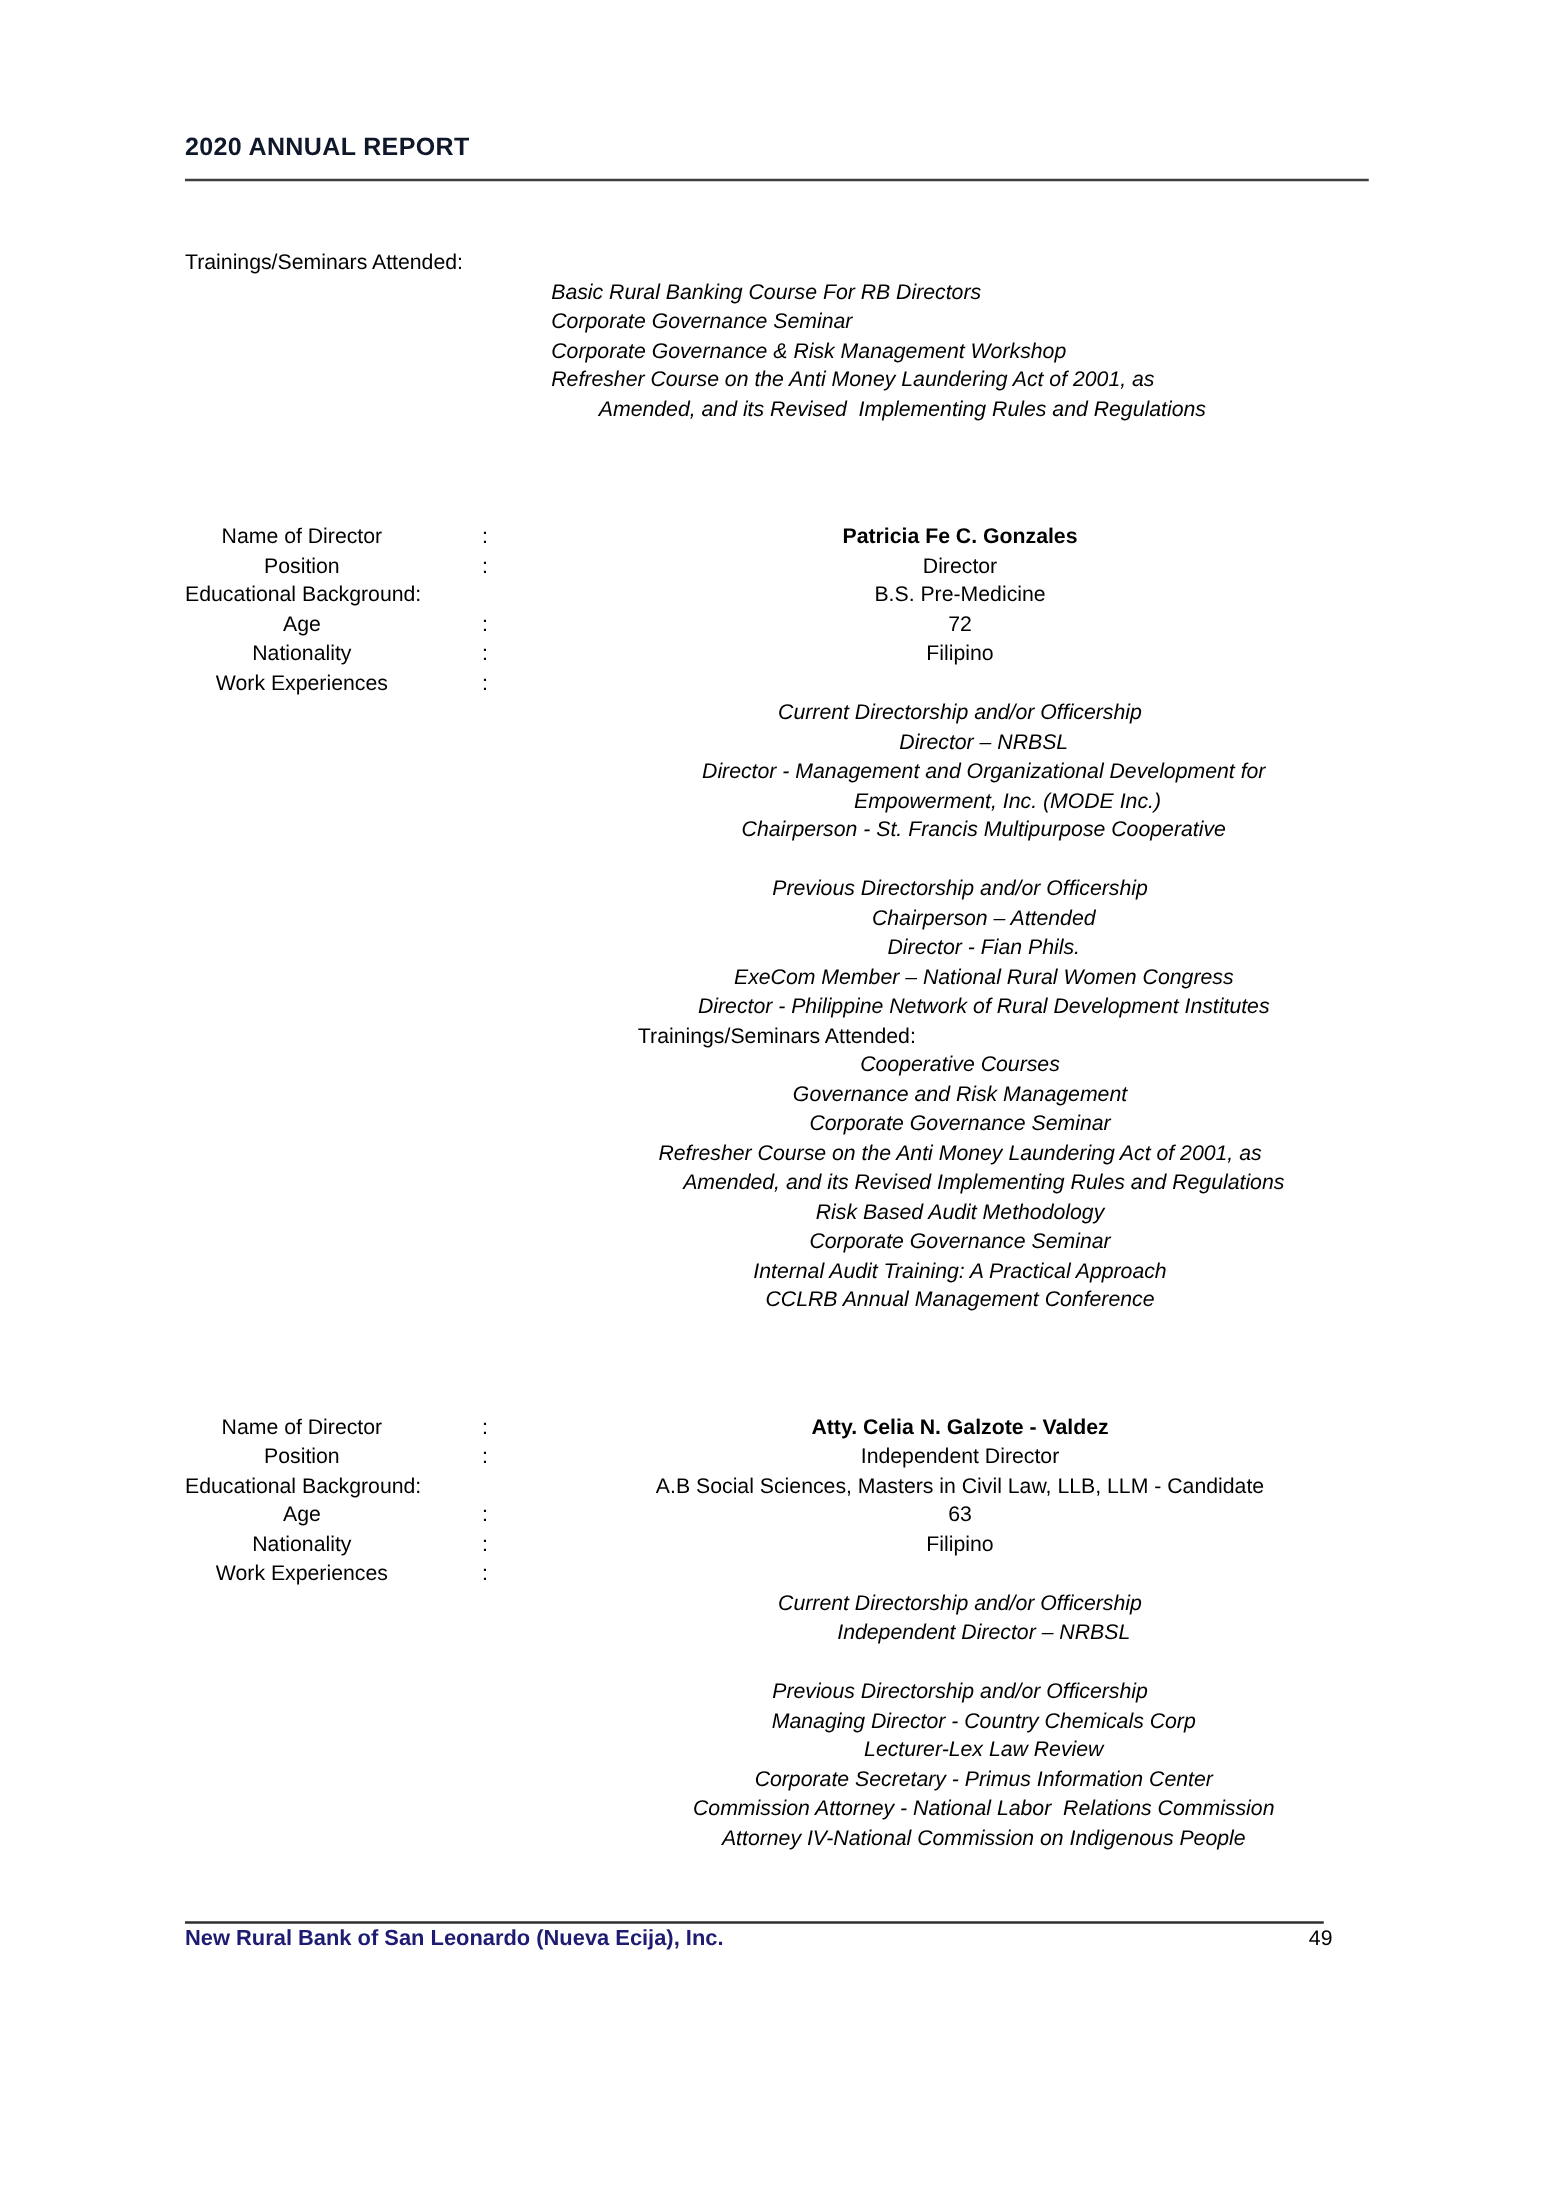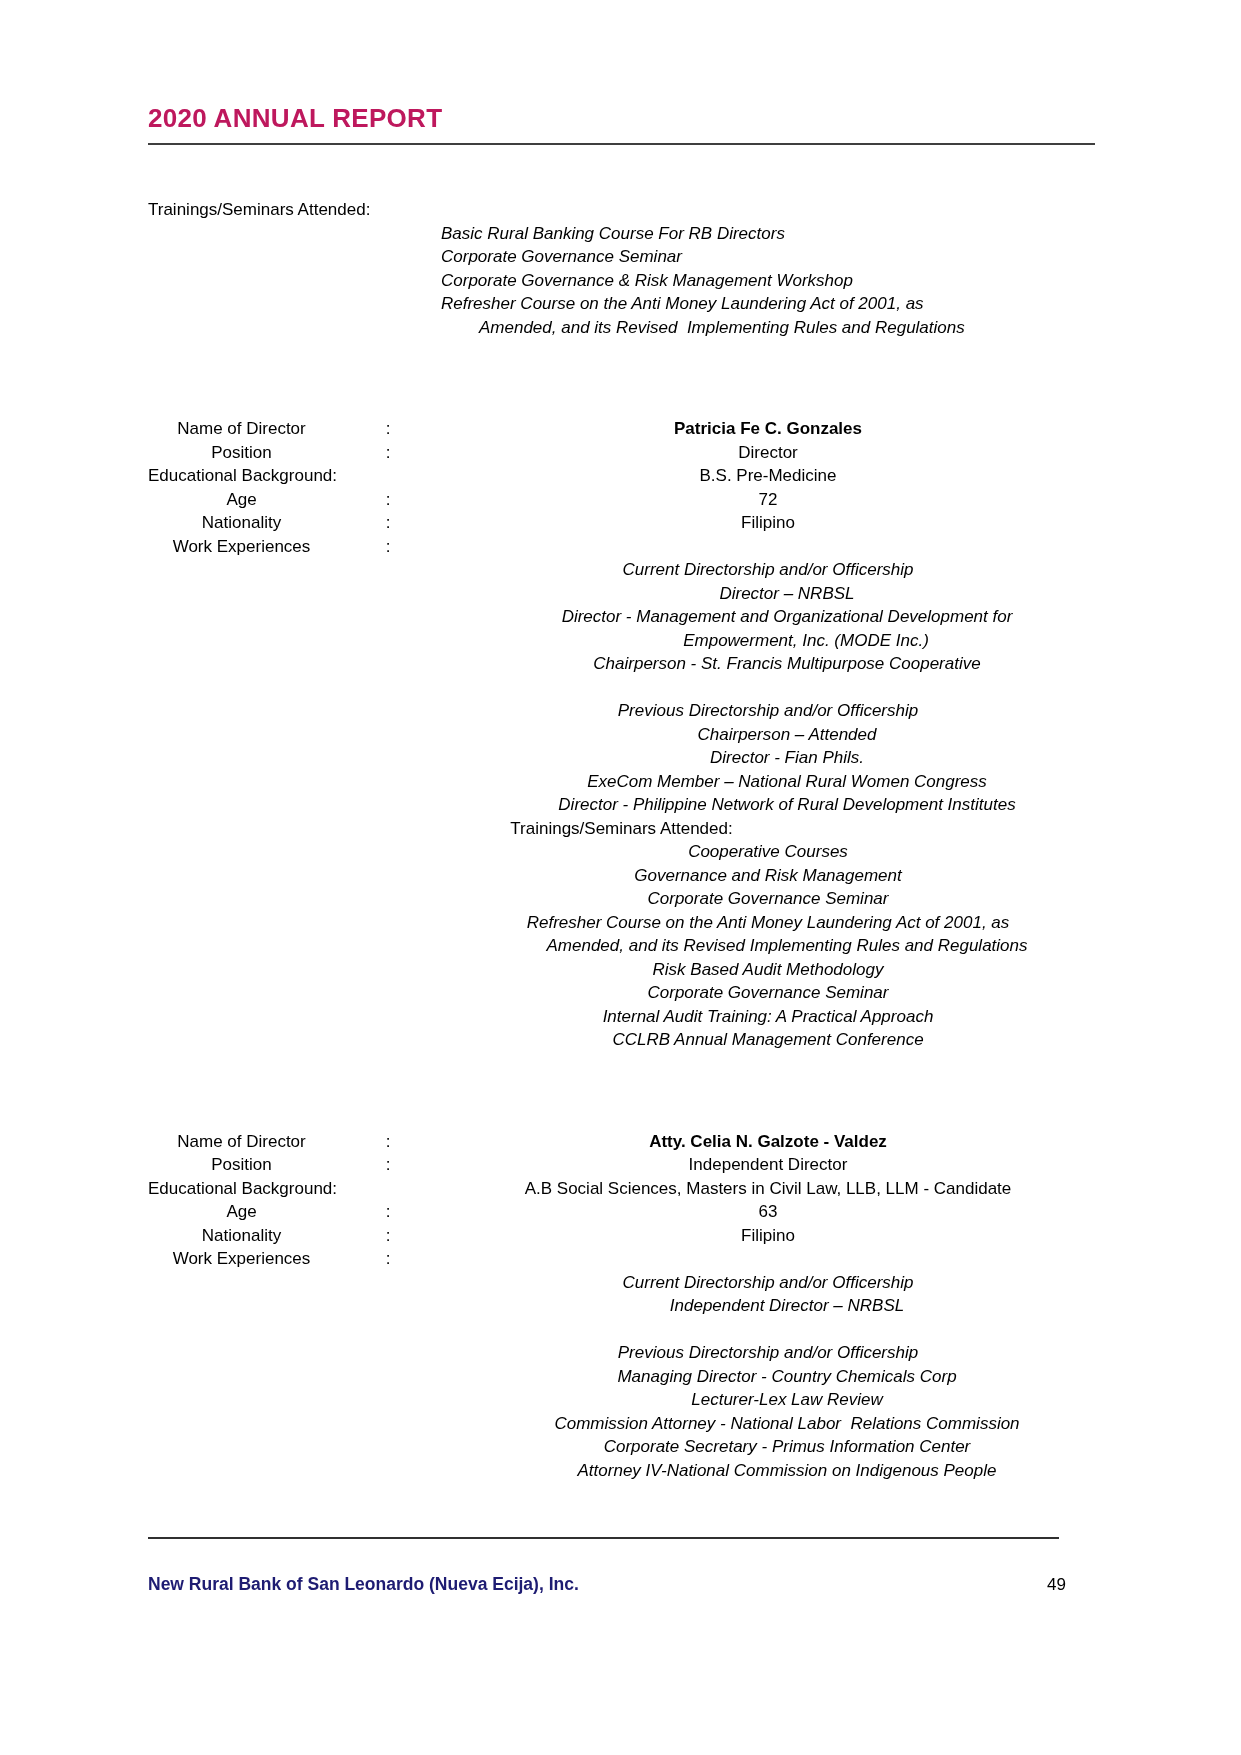--- a/index.html
+++ b/index.html
@@ -9,40 +9,40 @@
     background:#ffffff;
     font-family:"Liberation Sans", sans-serif;
     font-size:17px;
     line-height:23.5px;
     color:#000000;
     overflow:hidden;
   }
   .content { position:absolute; left:148px; top:0; width:947px; }
   .report-title {
     margin-top:106px;
-    font-size:26px; font-weight:bold; letter-spacing:0.3px;
-    color:#be185d; line-height:24px;
+    font-size:20px; font-weight:bold; letter-spacing:0.3px;
+    color:#0f172a; line-height:24px;
   }
   .header-rule { border:none; border-top:2.5px solid #3f3f3f; margin:13px 0 0 0; }
   .row { white-space:pre-wrap; }
   .intro-label { margin-top:53px; }
   .val-col { margin-left:293px;font-style:italic; }
   .ind1 { padding-left:38px; }
   .ind2 { padding-left:76px; }
   .director { margin-top:78px;text-align:center; }
   .field-row { display:flex; }
   .f-label { width:187px; white-space:nowrap; flex:none; }
   .f-colon { width:106px; flex:none; }
   .f-value { flex:1; white-space:pre-wrap; }
   .bold { font-weight:bold; }
   .blank { height:23.5px; }
   .footer-rule { border:none; border-top:2px solid #303030; margin:55px 0 0 0; width:911px; }
   .footer-row {
     display:flex; justify-content:space-between; align-items:baseline;
-    margin-top:34px; width:930px;
+    width:930px;
   }
   .bank-name { font-weight:bold; color:#1e1c72; font-size:17.5px; }
   .page-number { color:#000000; padding-right:12px; }
 </style>
 </head>
 <body>
 
 <div class="page">
   <div class="content">
 
@@ -150,22 +150,22 @@
           <span class="f-value"></span>
       </div>
 
       <div class="val-col">
         <div class="row">Current Directorship and/or Officership</div>
         <div class="row ind1">Independent Director – NRBSL</div>
         <div class="blank"></div>
         <div class="row">Previous Directorship and/or Officership</div>
         <div class="row ind1">Managing Director - Country Chemicals Corp</div>
         <div class="row ind1">Lecturer-Lex Law Review</div>
+        <div class="row ind1">Corporate Secretary - Primus Information Center</div>
         <div class="row ind1">Commission Attorney - National Labor  Relations Commission</div>
-        <div class="row ind1">Corporate Secretary - Primus Information Center</div>
         <div class="row ind1">Attorney IV-National Commission on Indigenous People</div>
       </div>
     </div>
 
     <hr class="footer-rule">
     <div class="footer-row">
       <span class="bank-name">New Rural Bank of San Leonardo (Nueva Ecija), Inc.</span>
       <span class="page-number">49</span>
     </div>
 

